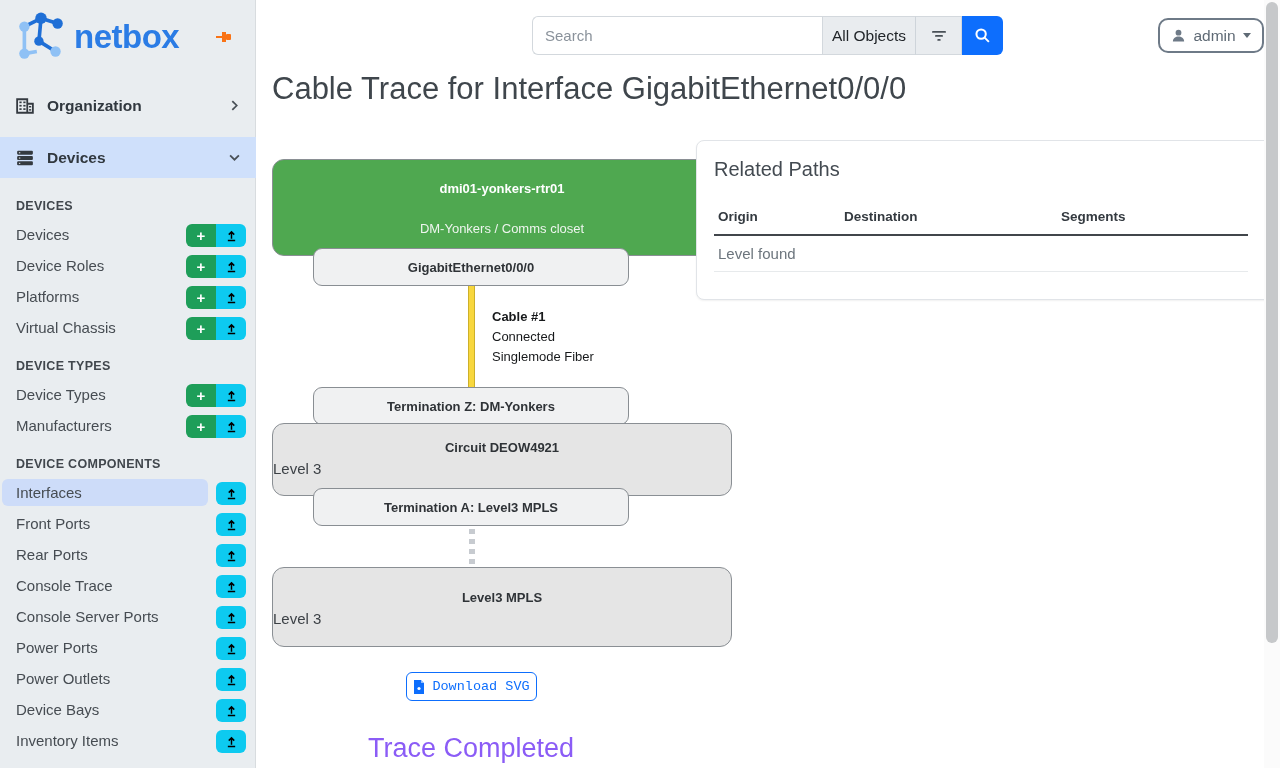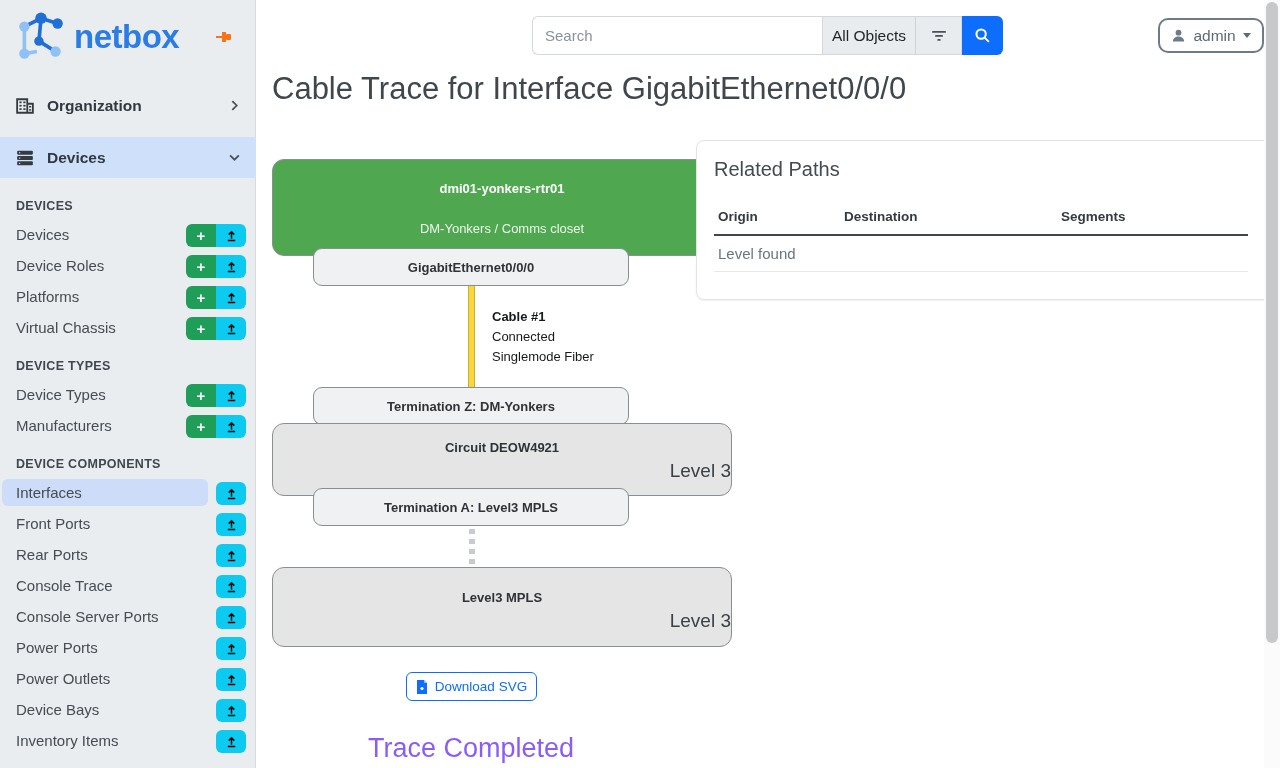--- a/index.html
+++ b/index.html
@@ -66,30 +66,30 @@
   .devbox .t1 { position:absolute; top:21px; width:100%; text-align:center; font-size:13px;
                 font-weight:700; color:#fff; }
   .devbox .t2 { position:absolute; top:41px; width:100%; text-align:center; font-size:13px; color:#eef5ee; }
   .devbox .t3 { position:absolute; top:61px; width:100%; text-align:center; font-size:13px; color:#eef5ee; }
   .portbox { position:absolute; left:41px; width:316px; height:38px; background:#f0f1f2;
              border:1px solid #898e93; border-radius:9px; display:flex; align-items:center;
              justify-content:center; font-size:13px; font-weight:700; color:#2f3337; }
   .graybox { background:#e5e5e5; }
   .graybox .t1 { position:absolute; width:100%; text-align:center; font-size:13px;
                  font-weight:700; color:#2f3337; }
-  .graybox .t2 { position:absolute; width:100%; text-align:right; font-size:19px; color:#3c4146; }
+  .graybox .t2 { position:absolute; width:100%; text-align:left; font-size:15px; color:#3c4146; }
   #cable-line { position:absolute; left:196px; top:127px; width:7px; height:101px;
                 background:#f8d73e; border-left:1px solid #cdb02a; border-right:1px solid #cdb02a; }
   .cable-lbl { position:absolute; left:220px; font-size:13px; color:#17191b; line-height:16px; }
   #dotted { position:absolute; left:197px; top:370px; width:6px; height:36px;
             background:repeating-linear-gradient(to bottom,#c7cbd0 0 5px,transparent 5px 10px); }
   #dl-btn { position:absolute; left:134px; top:513px; width:131px; height:29px;
             background:#fff; border:1px solid #0d6efd; border-radius:6px; color:#0d6efd;
             font-size:13.5px; display:flex; align-items:center; justify-content:center;
-            gap:7px; cursor:pointer; font-family:Liberation Sans, sans-serif; }
+            gap:7px; cursor:pointer; font-family:Liberation Mono, monospace; }
   #trace-result { position:absolute; top:574px; width:100%; text-align:center;
                   font-size:27px; color:#8b5cf6; }
 
   
   #card { position:absolute; left:696px; top:140px; width:688px; height:160px;
           background:#fff; border:1px solid #e1e4e8; border-radius:8px;
           box-shadow:0 1px 2px rgba(0,0,0,.06); }
   #card h2 { position:absolute; left:17px; top:17px; font-size:20px; font-weight:400; color:#434a51; }
   #rp-table { position:absolute; left:17px; top:62px; width:534px; border-collapse:collapse; }
   #rp-table th { text-align:left; font-size:13.5px; font-weight:700; color:#343a40;

